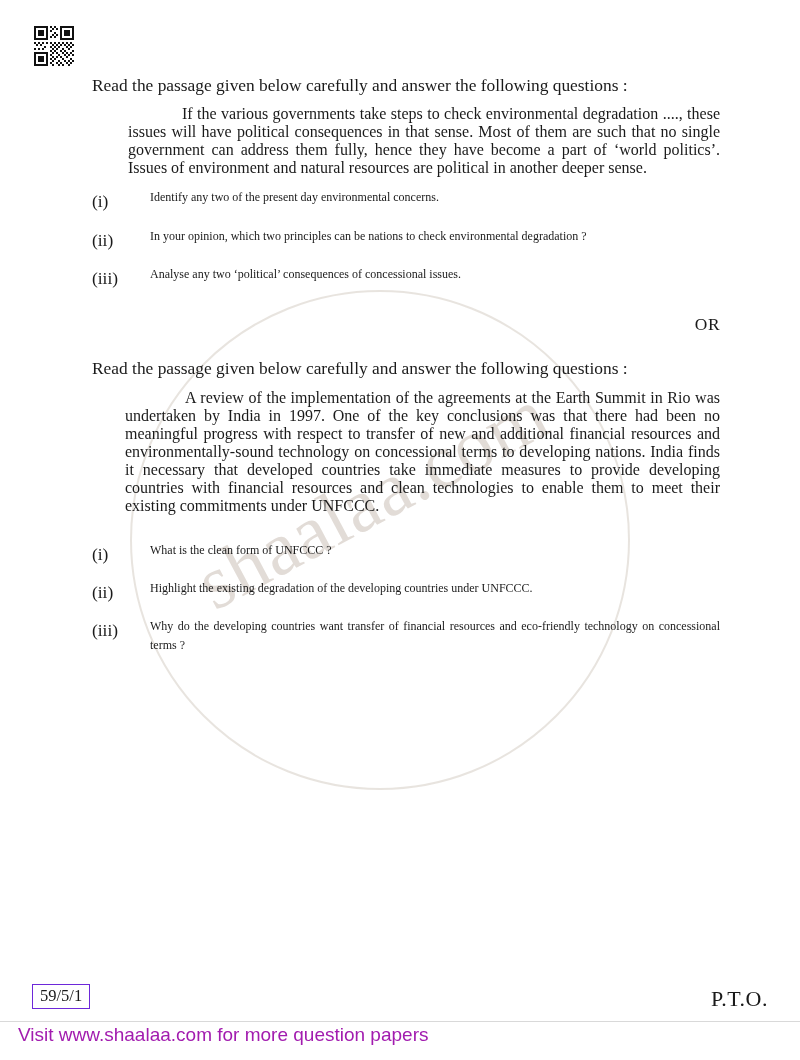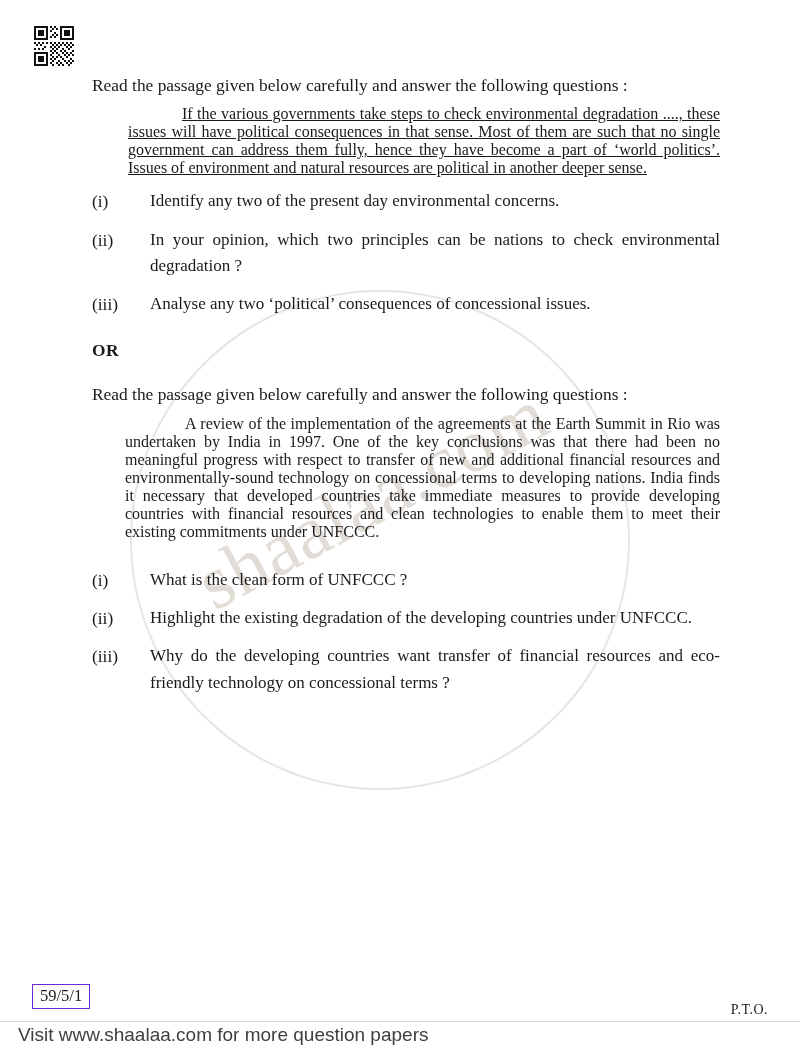--- a/index.html
+++ b/index.html
@@ -90,21 +90,20 @@
   .stem {
     margin-bottom: 6px;
   }
 
   
   .passage {
     margin: 6px 0 4px 0;
     padding-left: 36px;
     text-align: justify;
     text-align-last: left;
-    text-decoration: underline;
   }
   .passage .lead {
     display: inline-block;
     width: 54px;
   }
   .passage-2 {
     margin: 6px 0 26px 0;
     padding-left: 33px;
     text-align: justify;
     text-align-last: left;
@@ -120,29 +119,29 @@
     margin-top: 11px;
   }
   .qitem .qnum {
     width: 58px;
     flex: 0 0 58px;
     font-size: 17.4px;
     line-height: 1.57;
   }
   .qitem .qtext {
     flex: 1 1 auto;
-    font-size: 17px;
+    font-size: 12px;
     line-height: 1.57;
     text-align: justify;
     text-align-last: left;
   }
 
   .or-line {
-    text-align: left;
-    font-weight: bold;
+    text-align: right;
+    font-weight: normal;
     font-size: 17.4px;
     margin: 22px 0 20px 0;
     letter-spacing: 0.5px;
   }
 
   .gap-before-stem2 { margin-top: 2px; }
 
   
   .footer {
     position: absolute;
@@ -165,41 +164,41 @@
     position: absolute;
     left: 0;
     top: 2px;
     width: 800px;
     text-align: center;
     font-size: 17px;
   }
   .footer .pto {
     position: absolute;
     right: 32px;
-    top: 18px;
-    font-size: 14px;
+    top: 2px;
+    font-size: 22px;
     letter-spacing: 0.5px;
   }
 
   
   .promo {
     position: absolute;
     left: 0;
     top: 1022px;
     width: 800px;
     height: 38px;
     background: #ffffff;
   }
   .promo .promo-text {
     position: absolute;
     left: 18px;
     top: 2px;
     font-family: "Liberation Sans", sans-serif;
     font-size: 19px;
-    color: #404040;
+    color: #a21caf;
   }
   .hr-top {
     position: absolute;
     left: 0;
     top: 1021px;
     width: 800px;
     height: 1px;
     background: #d9d9d9;
   }
 </style>

